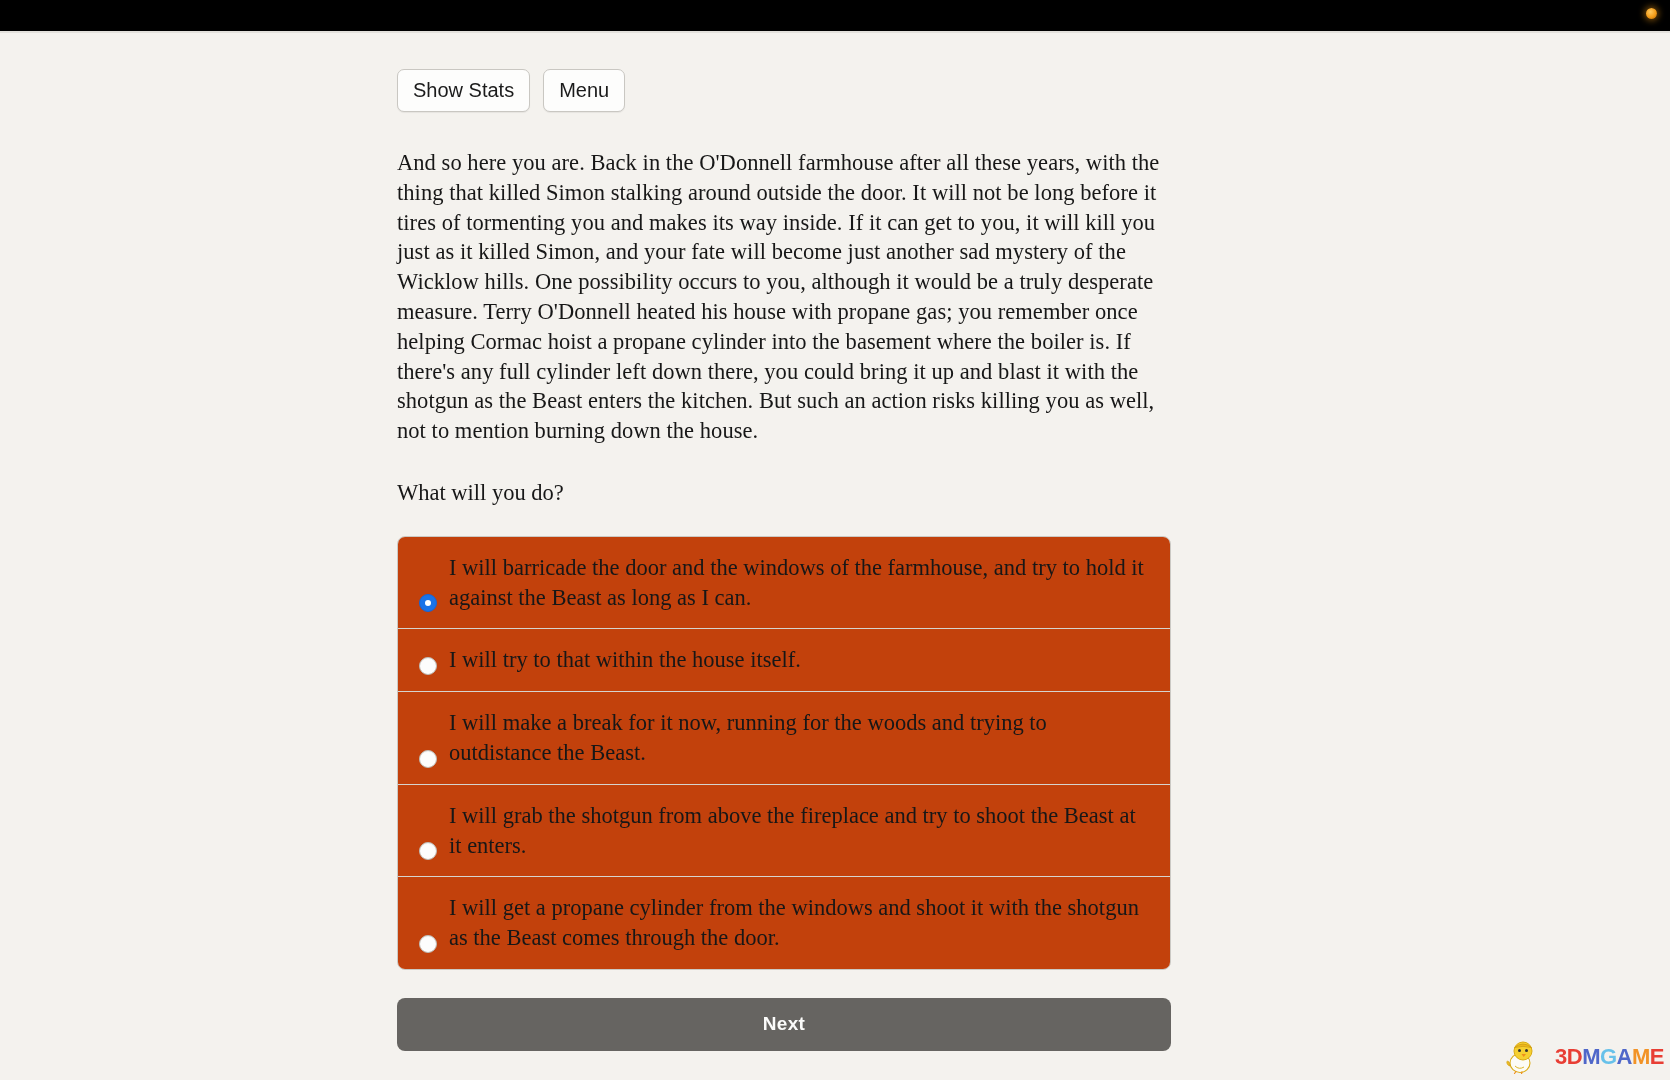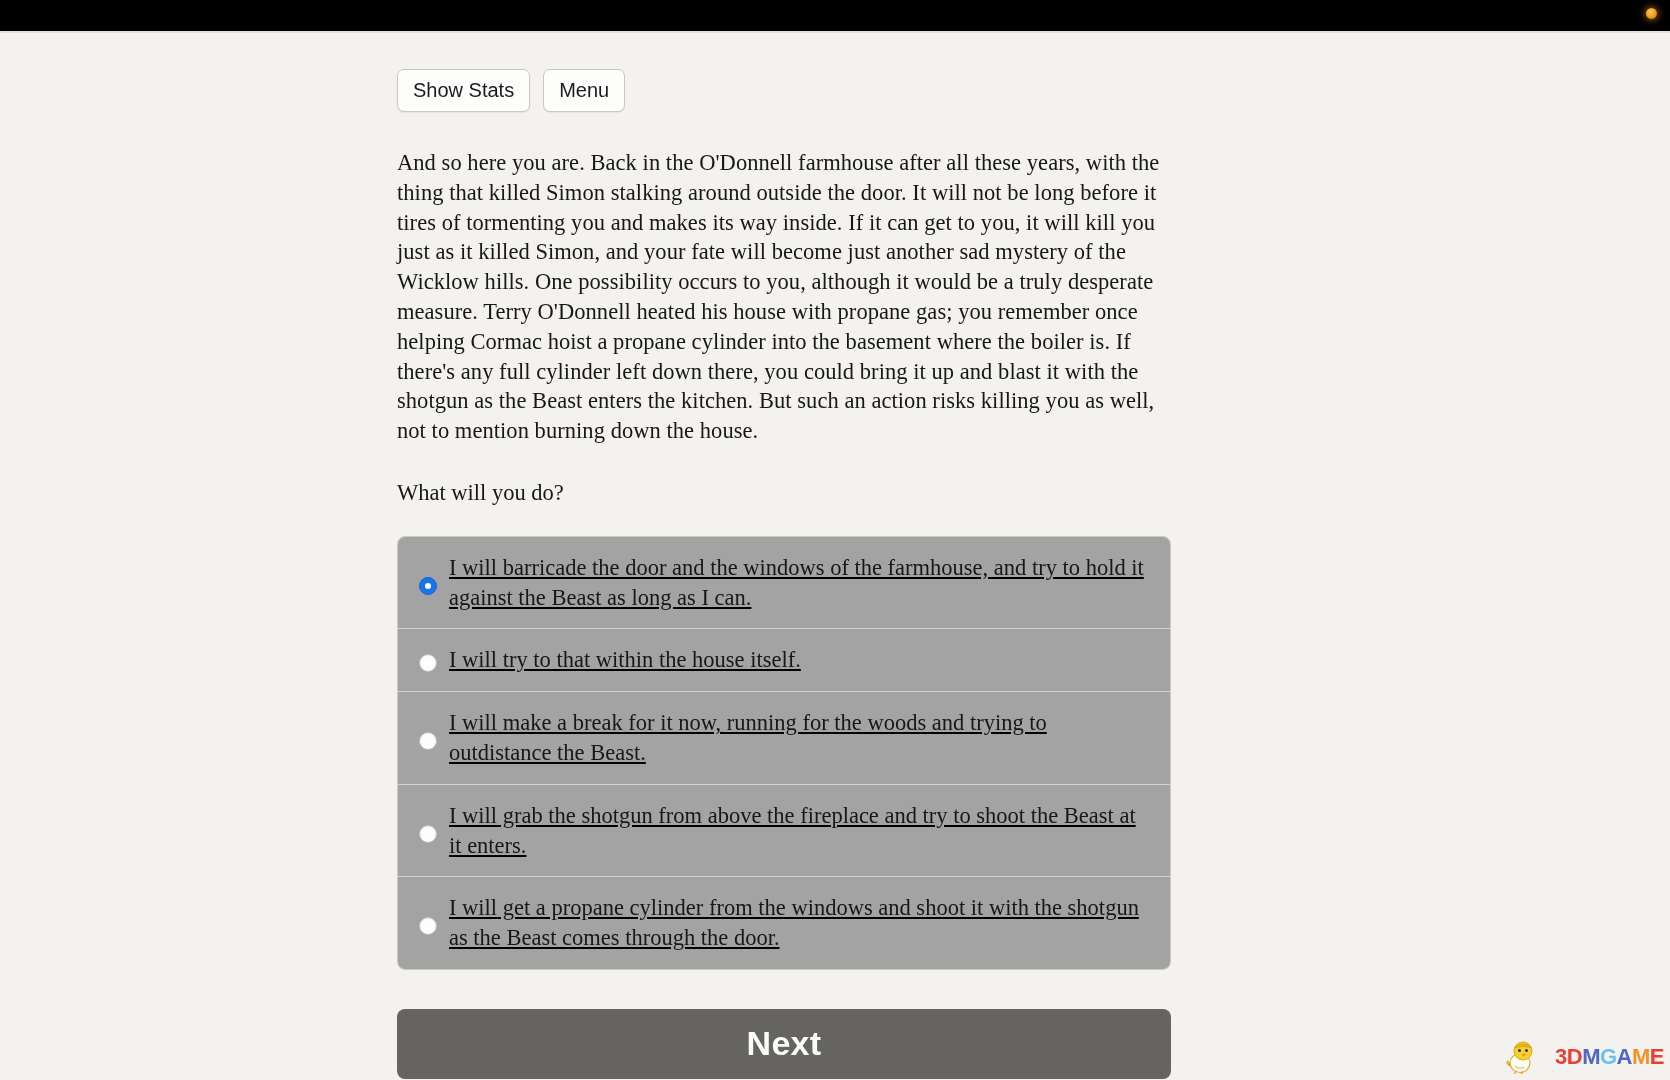--- a/index.html
+++ b/index.html
@@ -99,26 +99,25 @@
   
   .choices {
     margin-top: 28px;
     border: 1px solid #cbc9c4;
     border-radius: 8px;
     background: #f4f2ee;
     overflow: hidden;
   }
   .choice {
     display: flex;
-    align-items: center;
+    align-items: flex-end;
     padding: 16px 18px 16px 11px;
     border-top: 1px solid #d6d4cf;
     cursor: pointer;
-    background: #a3a3a3;
-    text-decoration: underline;
+    background: #c2410c;
   }
   .choice:first-child { border-top: none; }
 
   .radio {
     flex: 0 0 auto;
     width: 18px;
     height: 18px;
     border-radius: 50%;
     margin: 6px 12px 0 10px;
     box-sizing: border-box;
@@ -148,28 +147,28 @@
     line-height: 29.8px;
     color: #171717;
     flex: 1 1 auto;
     padding-right: 4px;
   }
 
   
   .next-button {
     display: block;
     width: 100%;
-    margin-top: 39px;
+    margin-top: 28px;
     padding: 15px 0 16px 0;
     background: #666461;
     border: none;
     border-radius: 8px;
     color: #fbfbfa;
     font-family: "Liberation Sans", "DejaVu Sans", sans-serif;
-    font-size: 34px;
+    font-size: 19px;
     font-weight: bold;
     letter-spacing: 0.3px;
     cursor: pointer;
   }
 
   
   .watermark {
     position: absolute;
     right: 6px;
     bottom: 6px;

